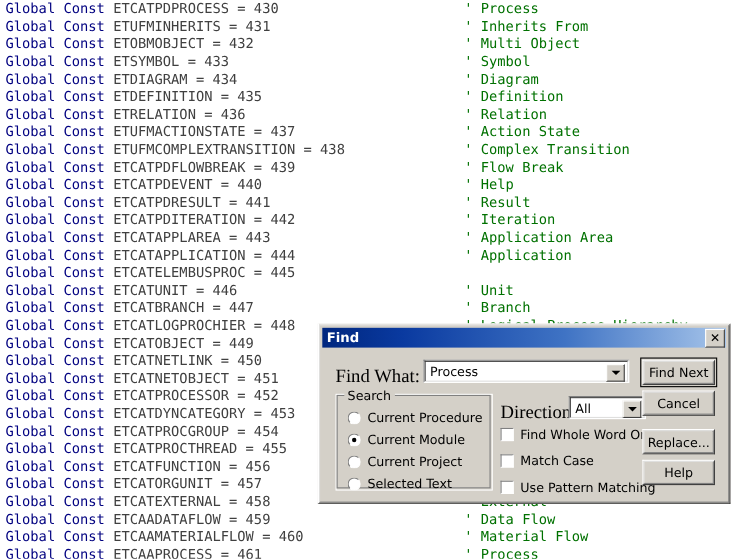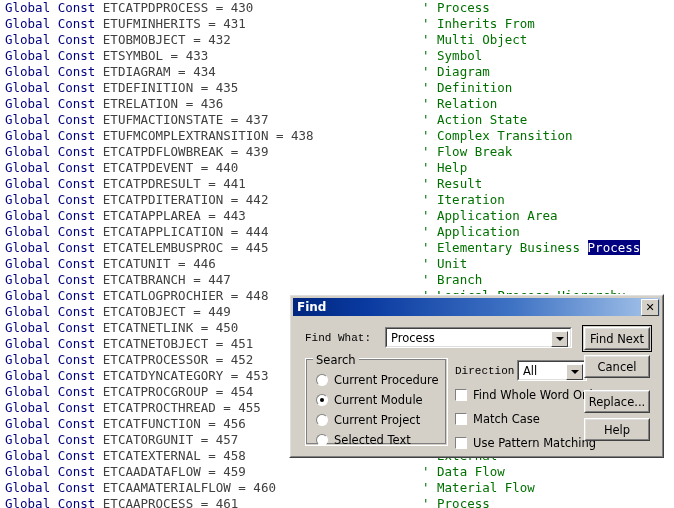--- a/index.html
+++ b/index.html
@@ -41,21 +41,21 @@
               font-family:"DejaVu Sans", sans-serif;letter-spacing:0px;}
   .close-btn{
     position:absolute;right:1px;top:1px;width:16px;height:15px;background:#d4d0c8;
     border-top:1px solid #ffffff;border-left:1px solid #ffffff;
     border-right:1px solid #404040;border-bottom:1px solid #404040;
     display:flex;align-items:center;justify-content:center;cursor:default;
   }
   .close-x{font-size:11px;font-weight:bold;color:#000;line-height:9px;
            font-family:"DejaVu Sans", sans-serif;}
 
-  .lbl{position:absolute;font-size:11px;color:#000;font-family:Liberation Mono, monospace;
+  .lbl{position:absolute;font-size:17px;color:#000;font-family:Liberation Serif, serif;
        white-space:nowrap;}
 
   .combo{position:absolute;background:#fff;
     border-top:1px solid #808080;border-left:1px solid #808080;
     border-right:1px solid #ffffff;border-bottom:1px solid #ffffff;
     box-sizing:border-box;}
   .combo-in{position:absolute;left:0;top:0;right:0;bottom:0;
     border-top:1px solid #404040;border-left:1px solid #404040;
     border-right:1px solid #dfdfde;border-bottom:1px solid #dfdfde;
     background:#fff;}
@@ -119,21 +119,21 @@
         <div class="code-line" style="top: 80px;"><span class="col-left"><span class="kw">Global Const </span><span class="id">ETDEFINITION = 435</span></span><span class="col-right cm">' Definition</span></div>
         <div class="code-line" style="top: 96px; padding-left: 15px;"><span class="col-left"><span class="kw">Global Const </span><span class="id">ETRELATION = 436</span></span><span class="col-right cm">' Relation</span></div>
         <div class="code-line" style="top: 112px;"><span class="col-left"><span class="kw">Global Const </span><span class="id">ETUFMACTIONSTATE = 437</span></span><span class="col-right cm">' Action State</span></div>
         <div class="code-line" style="top: 128px;"><span class="col-left"><span class="kw">Global Const </span><span class="id">ETUFMCOMPLEXTRANSITION = 438</span></span><span class="col-right cm">' Complex Transition</span></div>
         <div class="code-line" style="top: 144px;"><span class="col-left"><span class="kw">Global Const </span><span class="id">ETCATPDFLOWBREAK = 439</span></span><span class="col-right cm">' Flow Break</span></div>
         <div class="code-line" style="top: 160px;"><span class="col-left"><span class="kw">Global Const </span><span class="id">ETCATPDEVENT = 440</span></span><span class="col-right cm">' Help</span></div>
         <div class="code-line" style="top: 176px;"><span class="col-left"><span class="kw">Global Const </span><span class="id">ETCATPDRESULT = 441</span></span><span class="col-right cm">' Result</span></div>
         <div class="code-line" style="top: 192px;"><span class="col-left"><span class="kw">Global Const </span><span class="id">ETCATPDITERATION = 442</span></span><span class="col-right cm">' Iteration</span></div>
         <div class="code-line" style="top: 208px;"><span class="col-left"><span class="kw">Global Const </span><span class="id">ETCATAPPLAREA = 443</span></span><span class="col-right cm">' Application Area</span></div>
         <div class="code-line" style="top: 224px;"><span class="col-left"><span class="kw">Global Const </span><span class="id">ETCATAPPLICATION = 444</span></span><span class="col-right cm">' Application</span></div>
-        <div class="code-line" style="top: 240px;"><span class="col-left"><span class="kw">Global Const </span><span class="id">ETCATELEMBUSPROC = 445</span></span><span class="col-right cm"><span>' Elementary Business </span><span class="sel">Process</span></span></div>
+        <div class="code-line" style="top: 240px;"><span class="col-left"><span class="kw">Global Const </span><span class="id">ETCATELEMBUSPROC = 445</span></span></div>
         <div class="code-line" style="top: 256px;"><span class="col-left"><span class="kw">Global Const </span><span class="id">ETCATUNIT = 446</span></span><span class="col-right cm">' Unit</span></div>
         <div class="code-line" style="top: 272px;"><span class="col-left"><span class="kw">Global Const </span><span class="id">ETCATBRANCH = 447</span></span><span class="col-right cm">' Branch</span></div>
         <div class="code-line" style="top: 288px; padding-left: 12px;"><span class="col-left"><span class="kw">Global Const </span><span class="id">ETCATLOGPROCHIER = 448</span></span><span class="col-right cm">' Logical Process Hierarchy</span></div>
         <div class="code-line" style="top: 304px;"><span class="col-left"><span class="kw">Global Const </span><span class="id">ETCATOBJECT = 449</span></span><span class="col-right cm"></span></div>
         <div class="code-line" style="top: 320px;"><span class="col-left"><span class="kw">Global Const </span><span class="id">ETCATNETLINK = 450</span></span><span class="col-right cm"></span></div>
         <div class="code-line" style="top: 336px;"><span class="col-left"><span class="kw">Global Const </span><span class="id">ETCATNETOBJECT = 451</span></span><span class="col-right cm"></span></div>
         <div class="code-line" style="top: 352px;"><span class="col-left"><span class="kw">Global Const </span><span class="id">ETCATPROCESSOR = 452</span></span><span class="col-right cm"></span></div>
         <div class="code-line" style="top: 368px;"><span class="col-left"><span class="kw">Global Const </span><span class="id">ETCATDYNCATEGORY = 453</span></span><span class="col-right cm"></span></div>
         <div class="code-line" style="top: 384px;"><span class="col-left"><span class="kw">Global Const </span><span class="id">ETCATPROCGROUP = 454</span></span><span class="col-right cm"></span></div>
         <div class="code-line" style="top: 400px;"><span class="col-left"><span class="kw">Global Const </span><span class="id">ETCATPROCTHREAD = 455</span></span><span class="col-right cm"></span></div>

